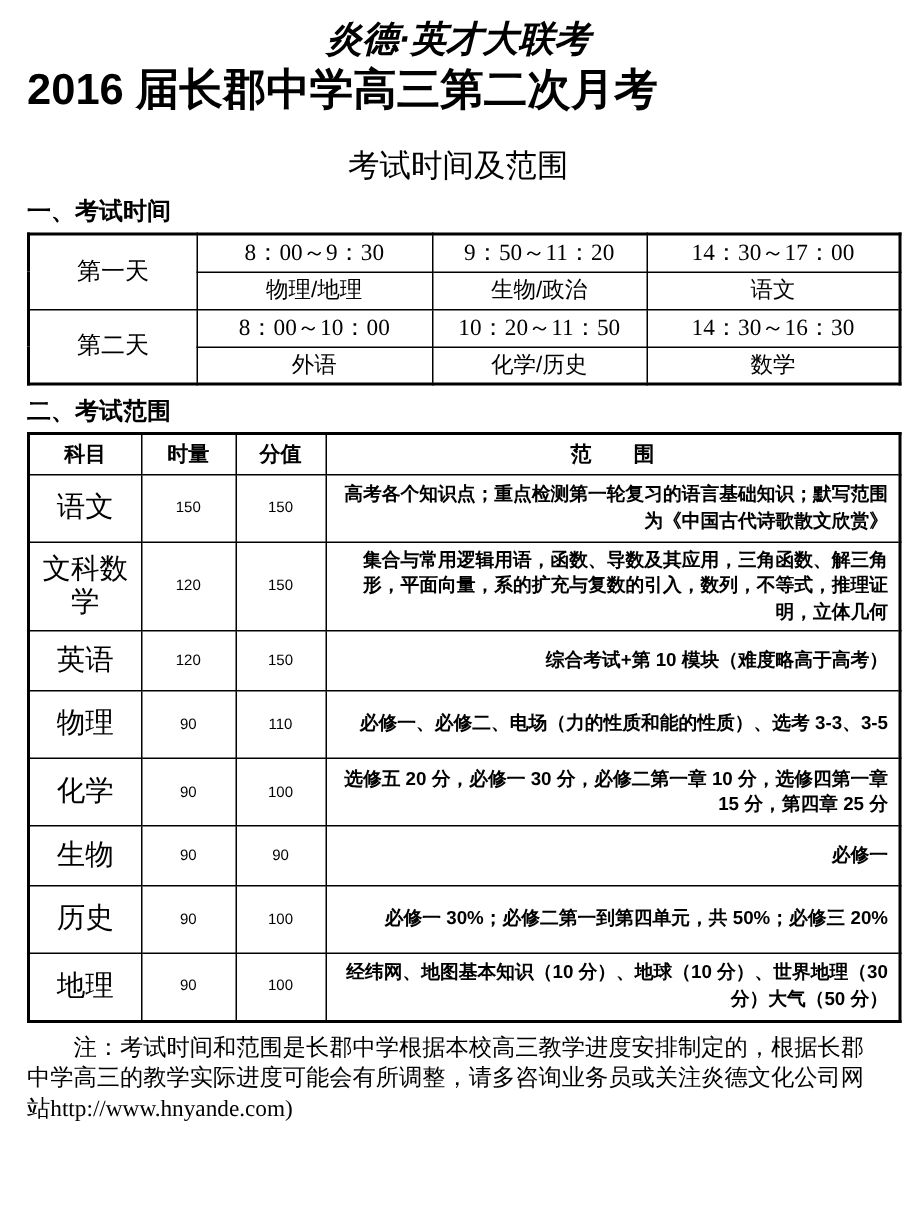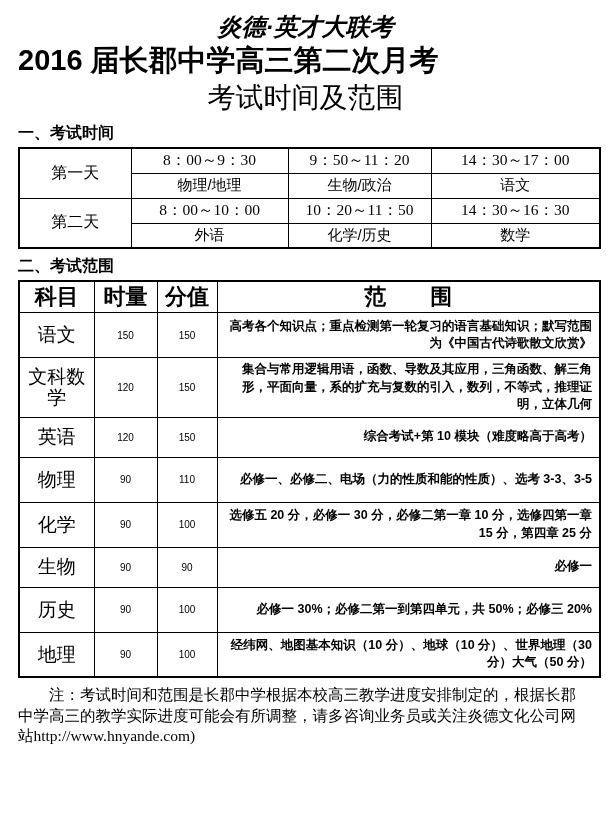--- a/index.html
+++ b/index.html
@@ -7,41 +7,41 @@
     width:606px; height:814px;
     background:#ffffff; color:#000000;
     font-family:"Liberation Sans", sans-serif;
     overflow:hidden;
   }
   .page { box-sizing:border-box; width:606px; padding:12px 13px 0 18px; }
 
   
   .title1 { text-align:center; font-weight:bold; font-size:24px; line-height:1.25;font-style:italic; }
   .title2 { text-align:left; font-weight:bold; font-size:29px; line-height:1.2; margin-top:1px; }
-  .title3 { text-align:center; font-weight:normal; font-size:28px; line-height:1.3; margin-top:2px;
+  .title3 { text-align:center; font-weight:normal; font-size:21px; line-height:1.3; margin-top:19px;
             font-family:"Liberation Serif", serif; }
 
   
   .sec-heading { font-family:"Liberation Serif", serif; font-size:16px; font-weight:600;
                  margin:7px 0 3px 0; }
 
   
   table { border-collapse:collapse; table-layout:fixed; width:583px; }
   table, td { border:1px solid #000; }
   table { border-width:2px; }
   td { text-align:center; vertical-align:middle; padding:0; overflow:hidden; }
 
   
   .time-table tr { height:25px; }
   .time-table td.day  { font-size:16px; }
   .time-table td.time { font-family:"Liberation Serif", serif; font-size:15.5px; }
   .time-table td.subj { font-size:15px; }
 
   
-  .scope-table td.col-h { font-weight:bold; font-size:22px;margin-top:32px; }
+  .scope-table td.col-h { font-weight:bold; font-size:14px;margin-top:32px; }
   .scope-table tr.head  { height:27px; }
   .scope-table td.subject  { font-size:19px; line-height:1.15; padding:1px 8px; }
   .scope-table td.num      { font-size:10px;text-align:center; }
   .scope-table td.scope    { text-align:right; font-size:12.5px; font-weight:bold;
                              line-height:1.4; padding:3px 7px; }
   tr.h45 { height:45px; } tr.h55 { height:55px;margin-top:37px; } tr.h40 { height:40px; }
   tr.h44 { height:44px; }
 
   
   .note { font-family:"Liberation Serif", serif; font-size:15.5px; line-height:1.32;

